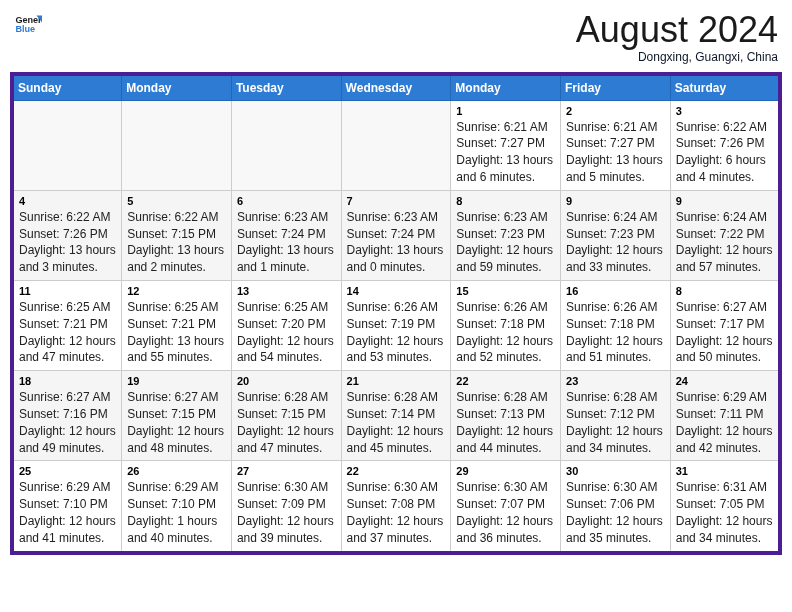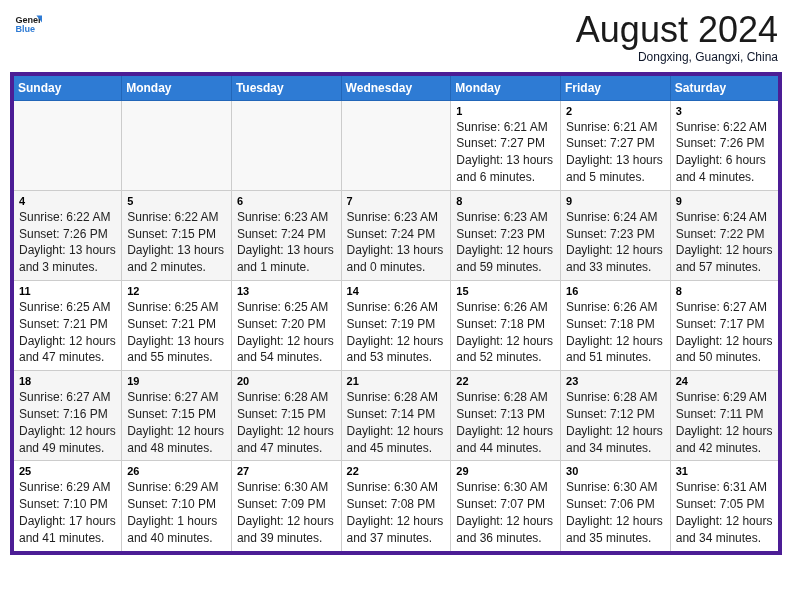--- a/index.html
+++ b/index.html
@@ -316,21 +316,21 @@
             <div>Daylight: 12 hours and 42 minutes.</div>
           </div>
         </td>
       </tr>
       <tr>
         <td>
           <span class="day-num">25</span>
           <div class="day-info">
             <div>Sunrise: 6:29 AM</div>
             <div>Sunset: 7:10 PM</div>
-            <div>Daylight: 17 hours and 41 minutes.</div>
+            <div>Daylight: 12 hours and 41 minutes.</div>
           </div>
         </td>
         <td>
           <span class="day-num">26</span>
           <div class="day-info">
             <div>Sunrise: 6:29 AM</div>
             <div>Sunset: 7:10 PM</div>
             <div>Daylight: 1 hours and 40 minutes.</div>
           </div>
         </td>

